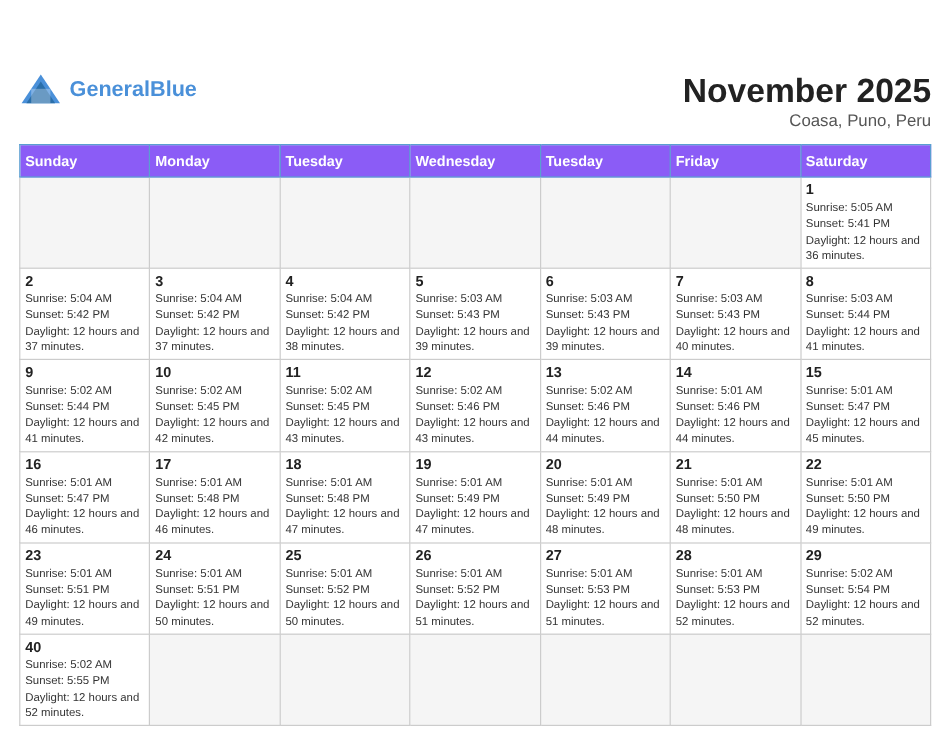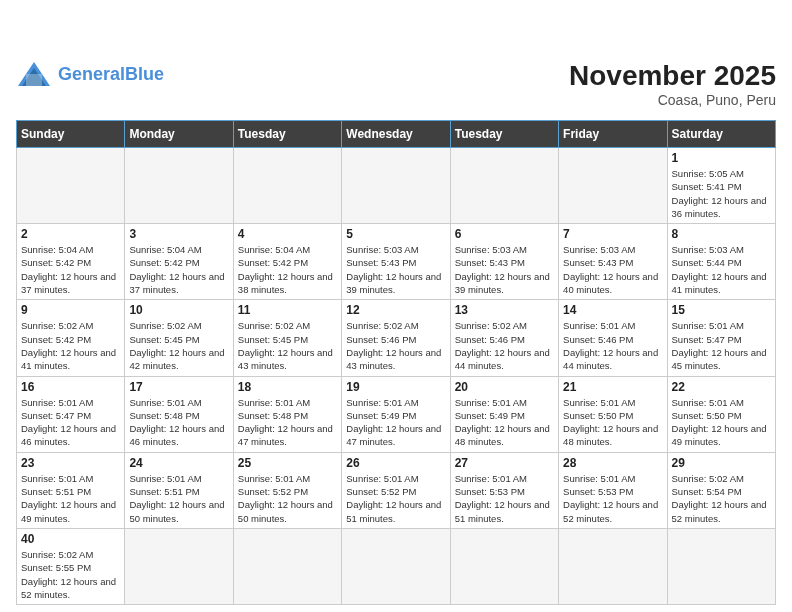--- a/index.html
+++ b/index.html
@@ -45,21 +45,21 @@
     .location {
       font-size: 14px;
       color: #555;
     }
     .calendar {
       width: 100%;
       border-collapse: collapse;
       border: 1px solid #ccc;
     }
     .calendar th {
-      background-color: #404040;
+      background-color: #8b5cf6;
       color: #fff;
       font-size: 12px;
       font-weight: bold;
       padding: 6px 4px;
       text-align: left;
       border: 1px solid #5a9fd1;
     }
     .calendar td {
       vertical-align: top;
       border: 1px solid #ccc;
@@ -186,21 +186,21 @@
           <div class="day-info">Sunrise: 5:03 AM
 Sunset: 5:44 PM
 Daylight: 12 hours
 and 41 minutes.</div>
         </td>
       </tr>
       <tr>
         <td>
           <div class="day-number">9</div>
           <div class="day-info">Sunrise: 5:02 AM
-Sunset: 5:42 PM
+Sunset: 5:44 PM
 Daylight: 12 hours
 and 41 minutes.</div>
         </td>
         <td>
           <div class="day-number">10</div>
           <div class="day-info">Sunrise: 5:02 AM
 Sunset: 5:45 PM
 Daylight: 12 hours
 and 42 minutes.</div>
         </td>

